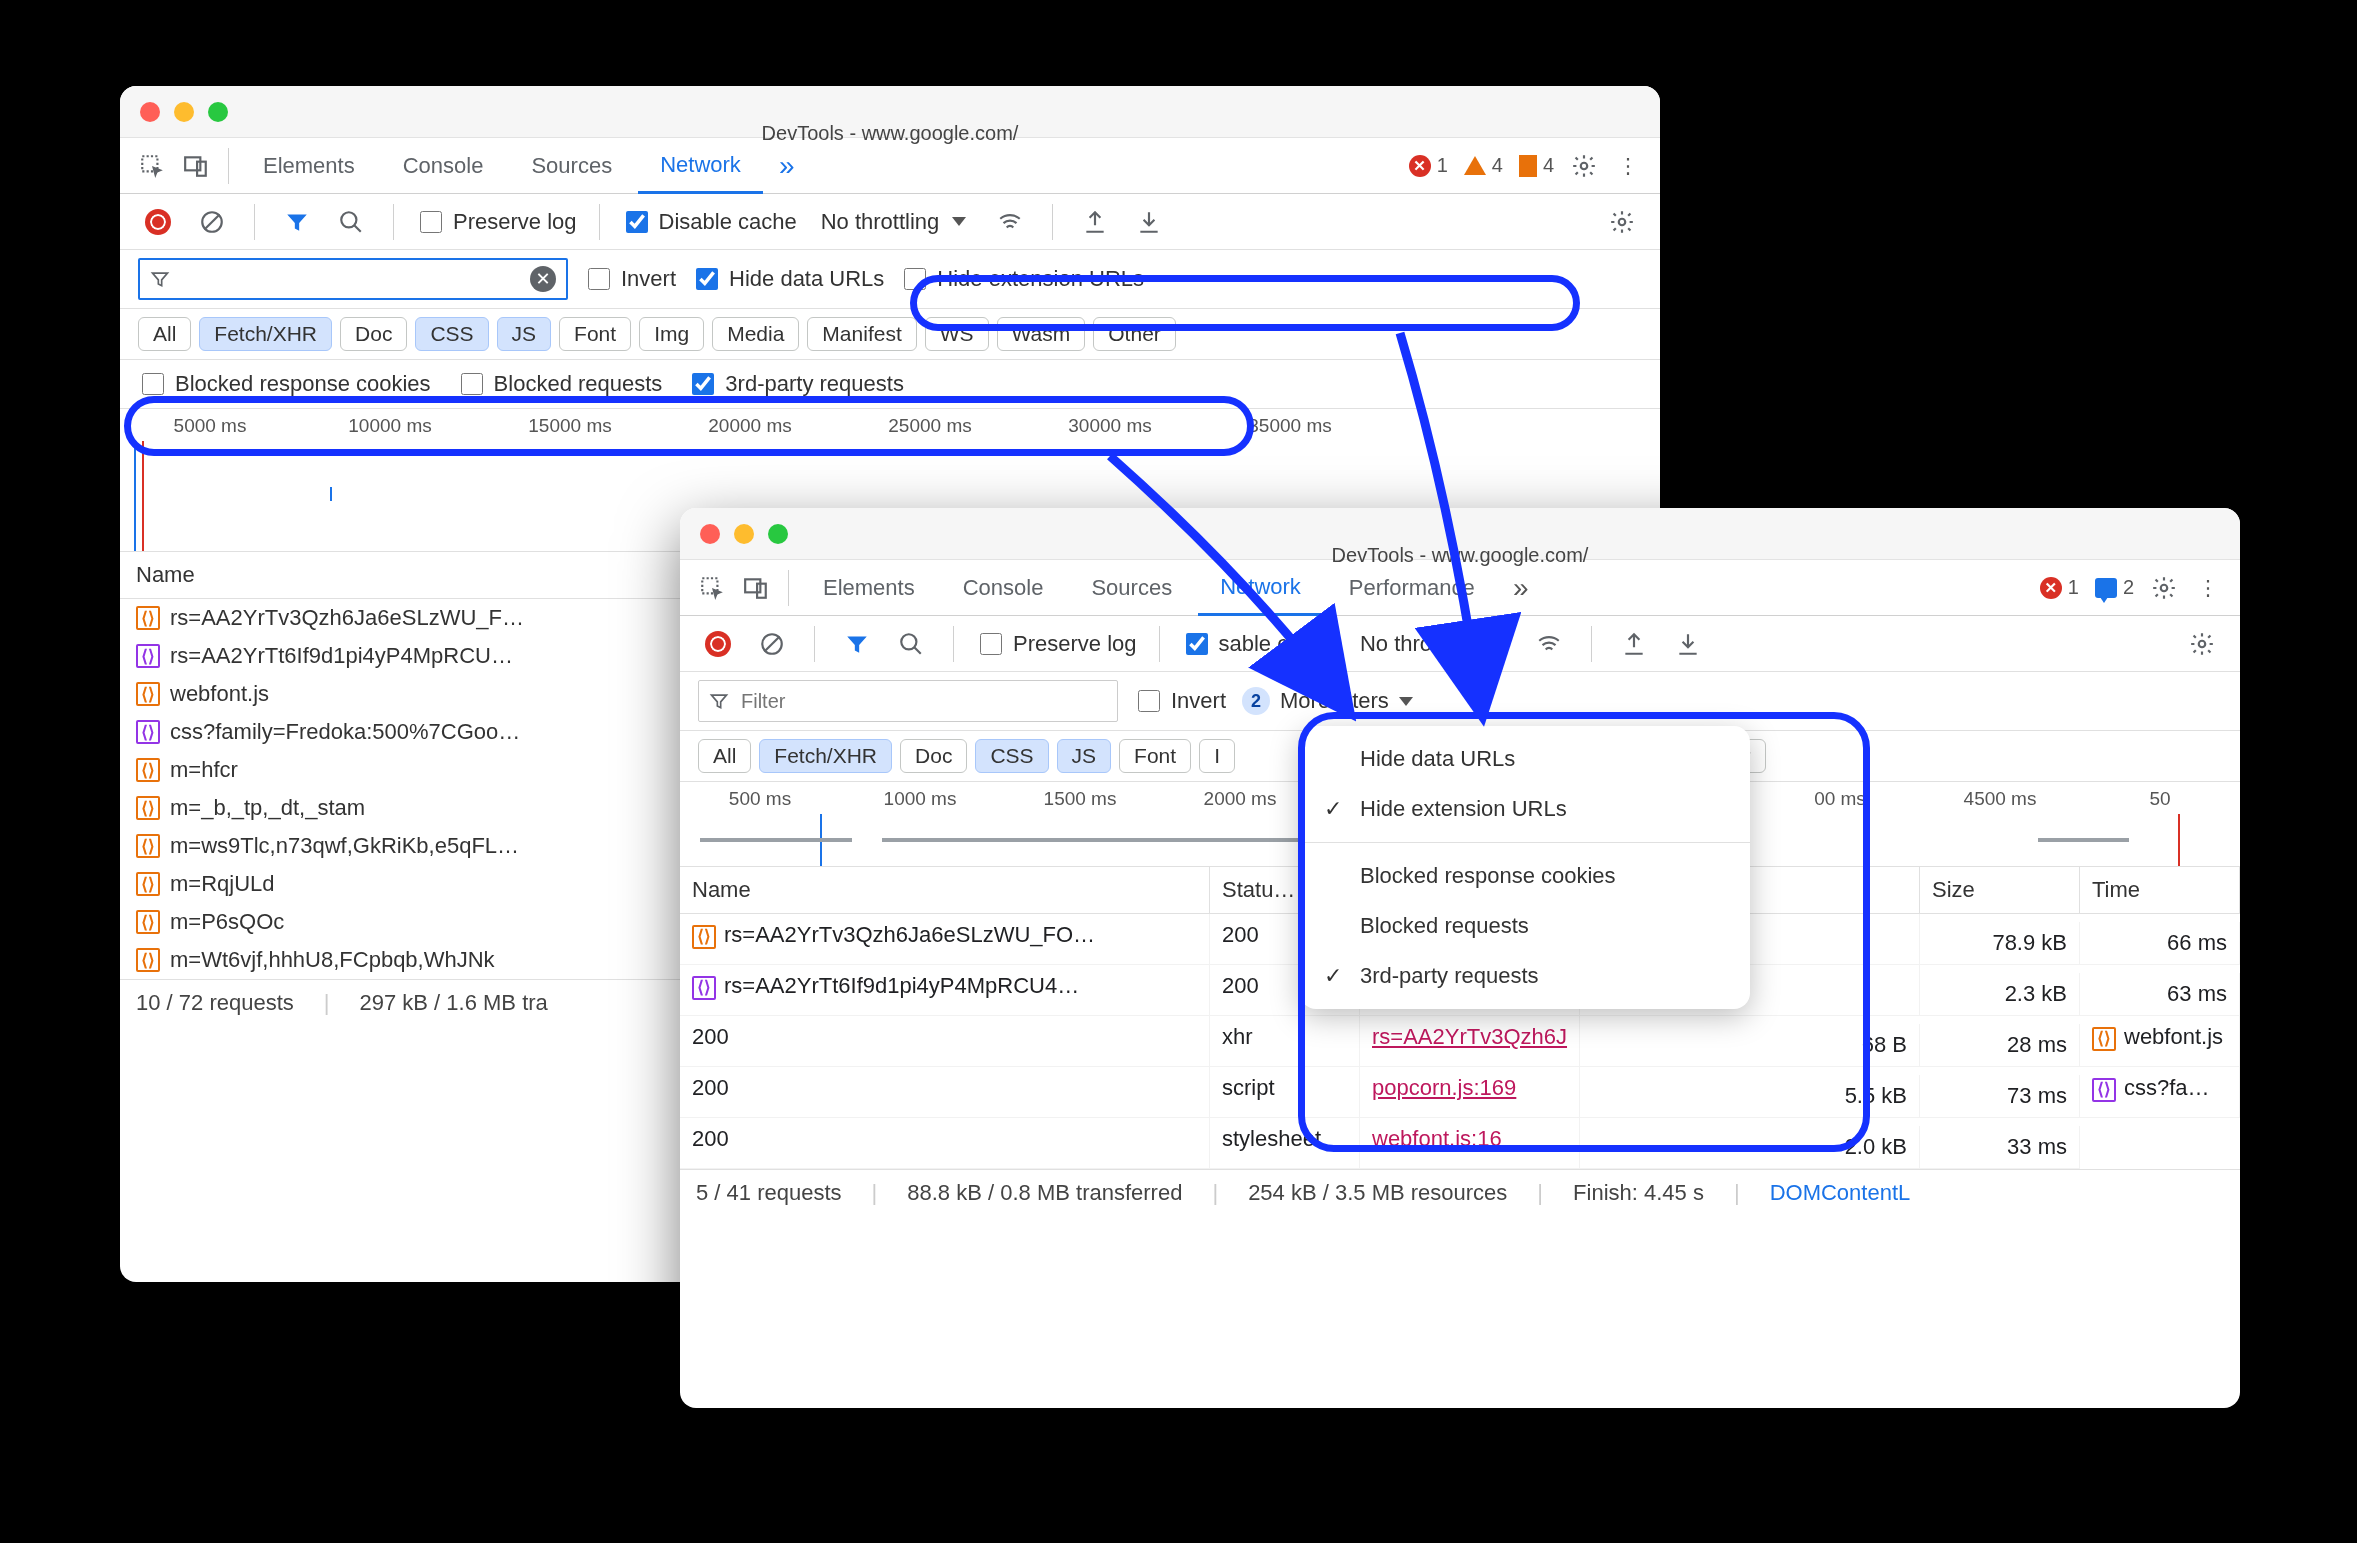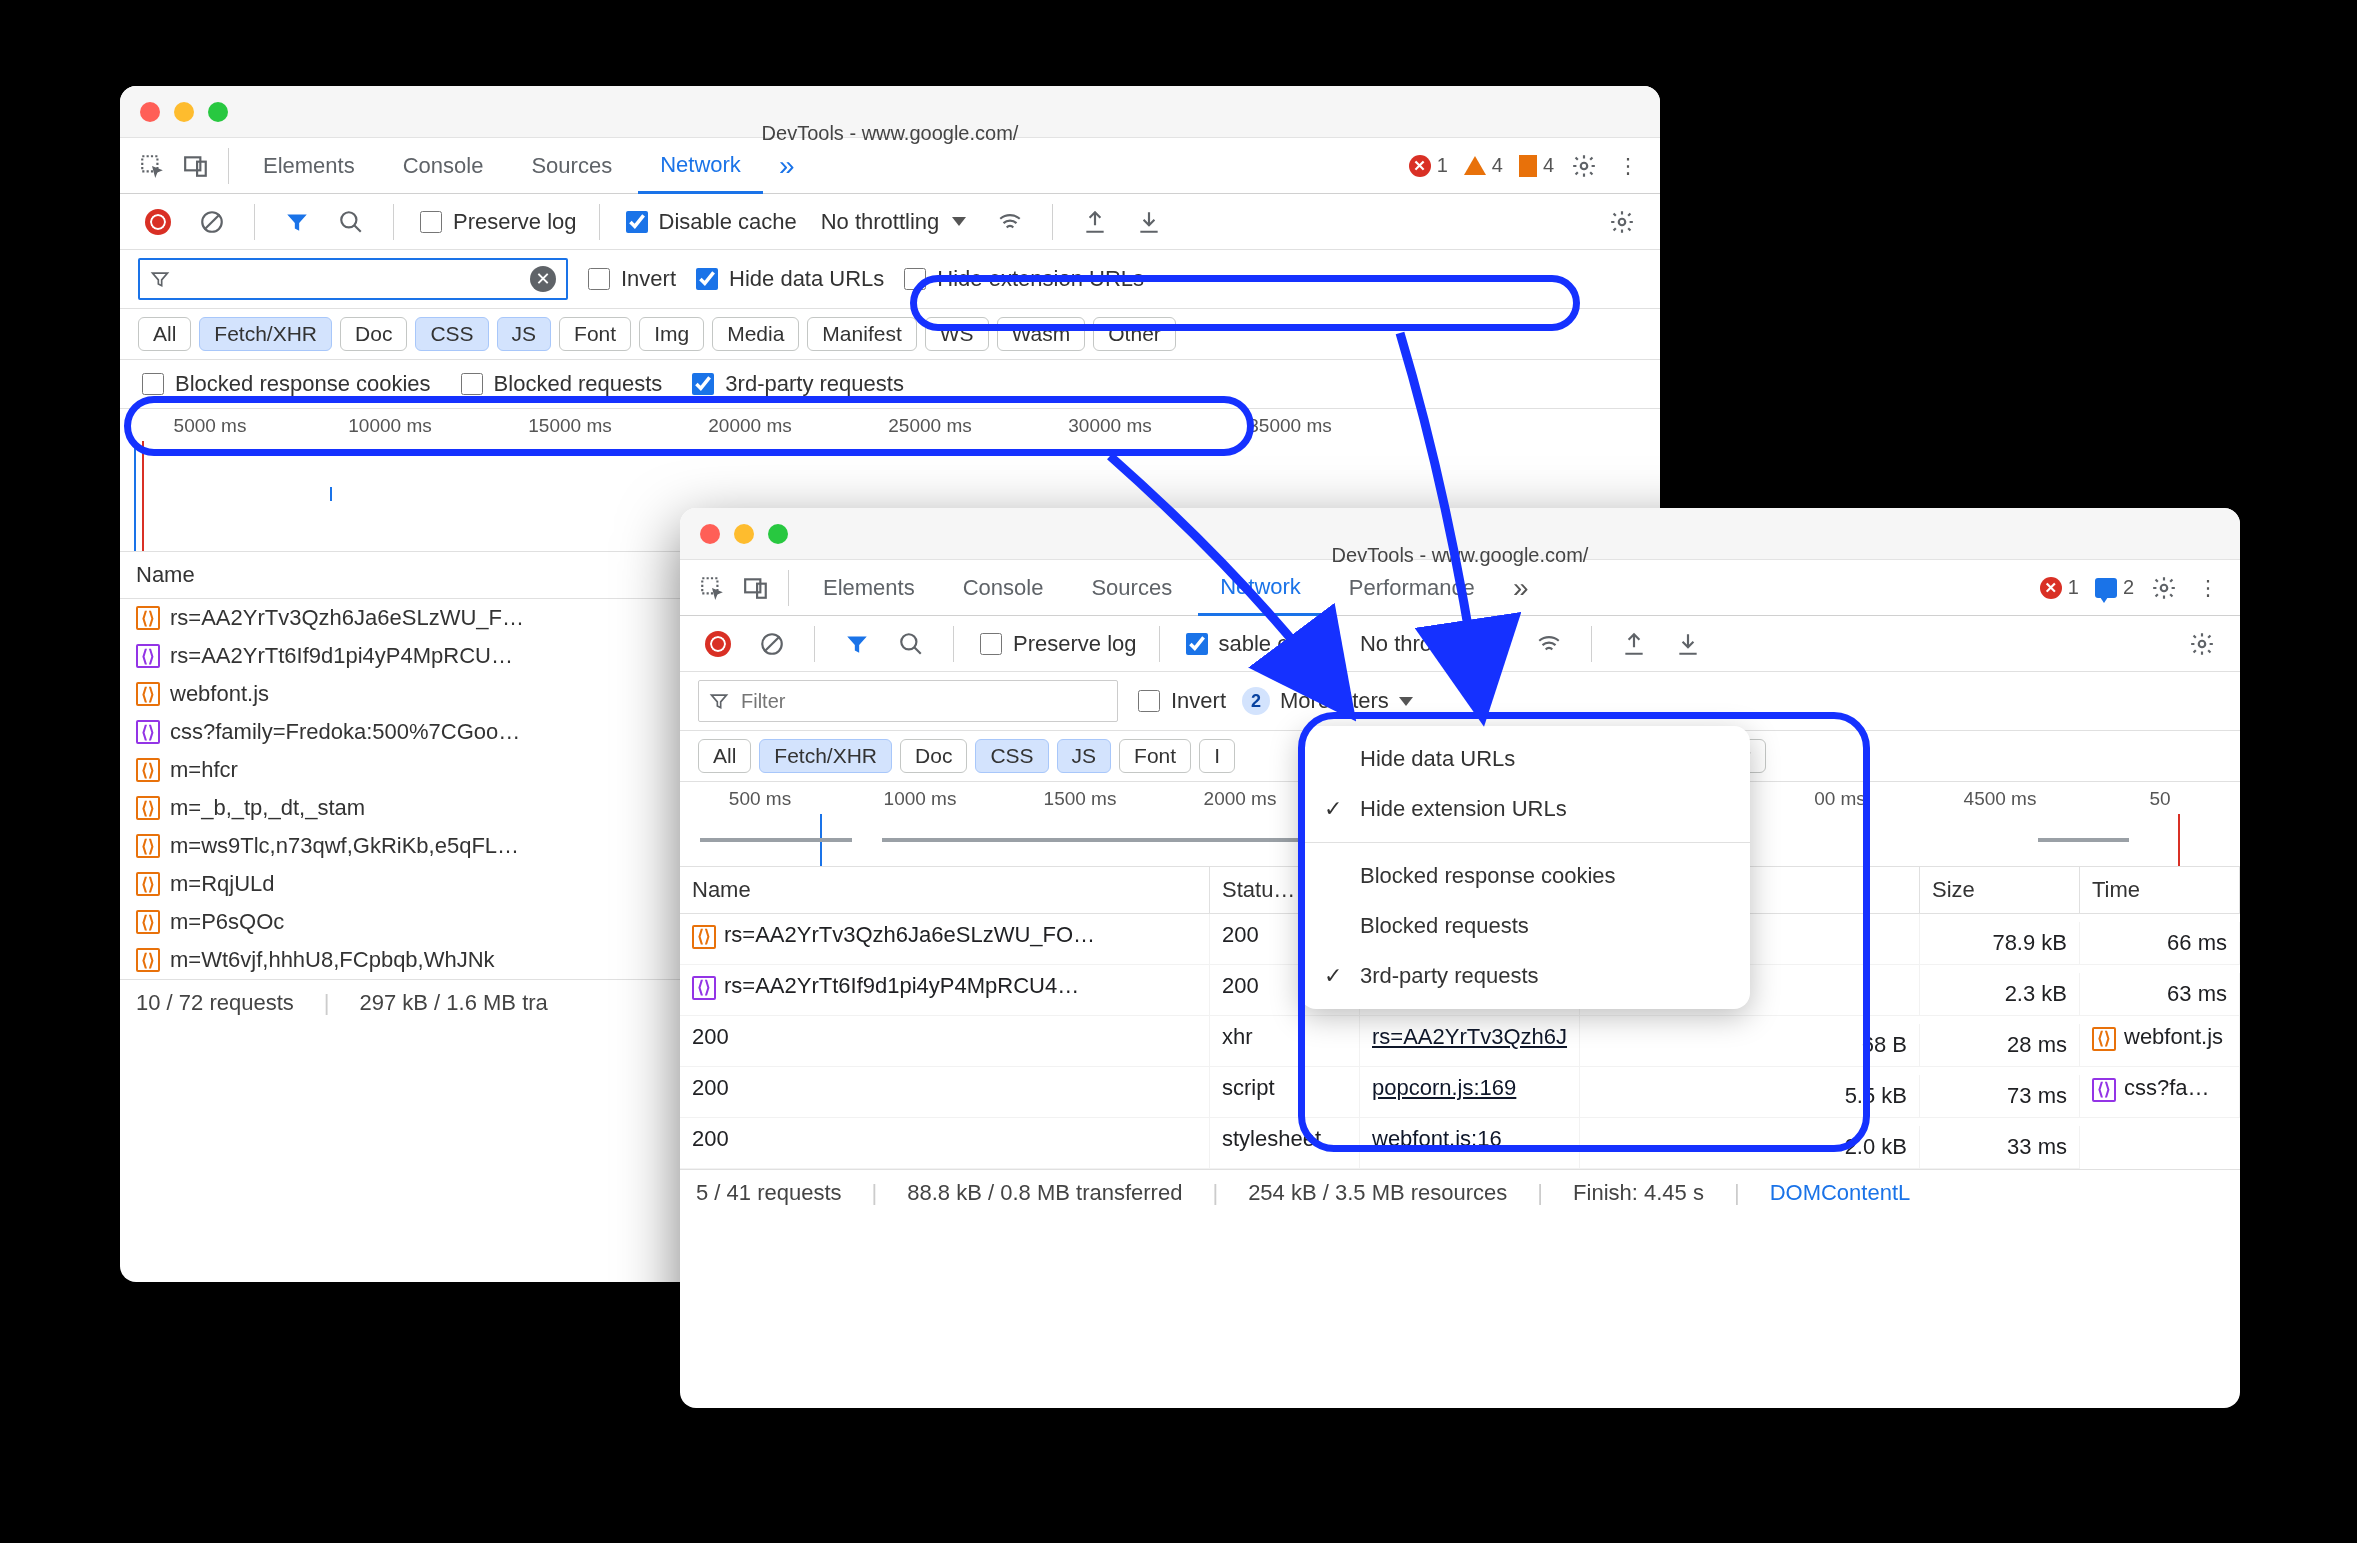--- a/index.html
+++ b/index.html
@@ -99,21 +99,21 @@
   .ficon.xhr{color:#e8710a;border:2px dashed #e8710a;border-radius:4px;}
 
   .status{ border-top:1px solid #e0e0e0; padding:10px 16px; font-size:22px; color:#444; display:flex; gap:30px; white-space:nowrap; overflow:hidden;}
   .statsep{color:#ccc;}
 
   
   .grid { display:grid; grid-template-columns: 1fr 150px 220px 340px 160px 160px; font-size:22px;}
   .ghdr{ padding:10px 12px; border-bottom:1px solid #e0e0e0; border-right:1px solid #e0e0e0; color:#333; background:#fff;}
   .gcell{ padding:8px 12px; border-bottom:1px solid #f2f2f2; border-right:1px solid #f2f2f2; white-space:nowrap; overflow:hidden; text-overflow:ellipsis;}
   .gcell.r{text-align:right;margin-top:8px;}
-  .gcell a{color:#0f172a;text-decoration:underline;}
+  .gcell a{color:#be185d;text-decoration:underline;}
 
   .morebtn{ display:flex; align-items:center; gap:10px; font-size:22px; color:#333; cursor:pointer;}
   .countpill{ background:#d3e3fd; color:#0842a0; border-radius:50%; width:28px;height:28px;display:flex;align-items:center;justify-content:center;font-size:18px;font-weight:600;}
 
   .dropdown{
     position:absolute; background:#fff; border-radius:16px; box-shadow:0 8px 30px rgba(0,0,0,0.25);
     padding:8px 0; width:450px; z-index:50;
   }
   .dd-item{ padding:12px 24px 12px 60px; position:relative; font-size:22px; color:#333;}
   .dd-item.sel::before{content:'✓'; position:absolute; left:24px; color:#333;}

